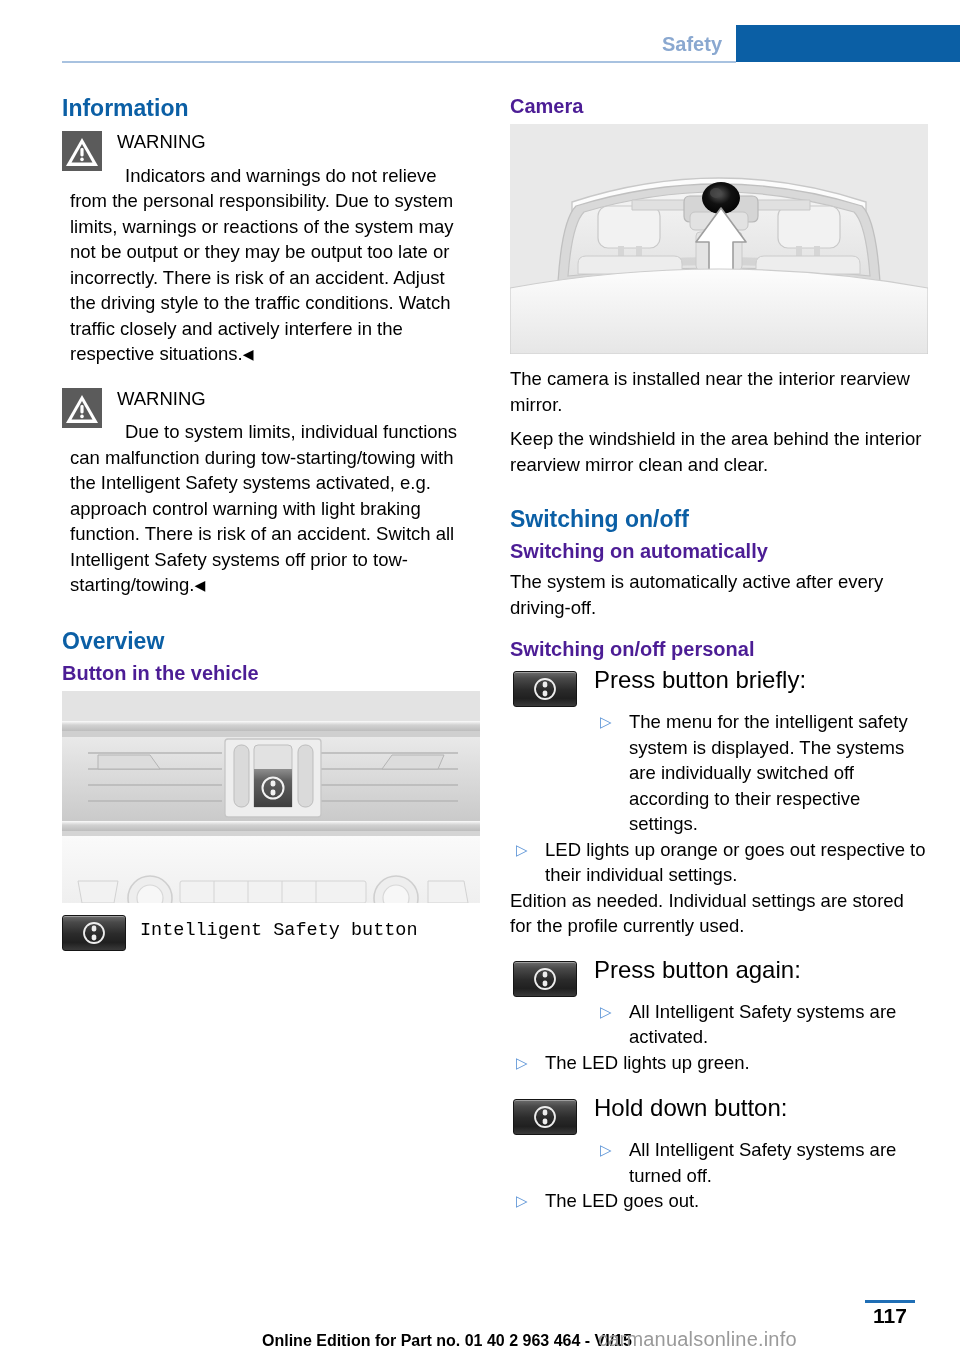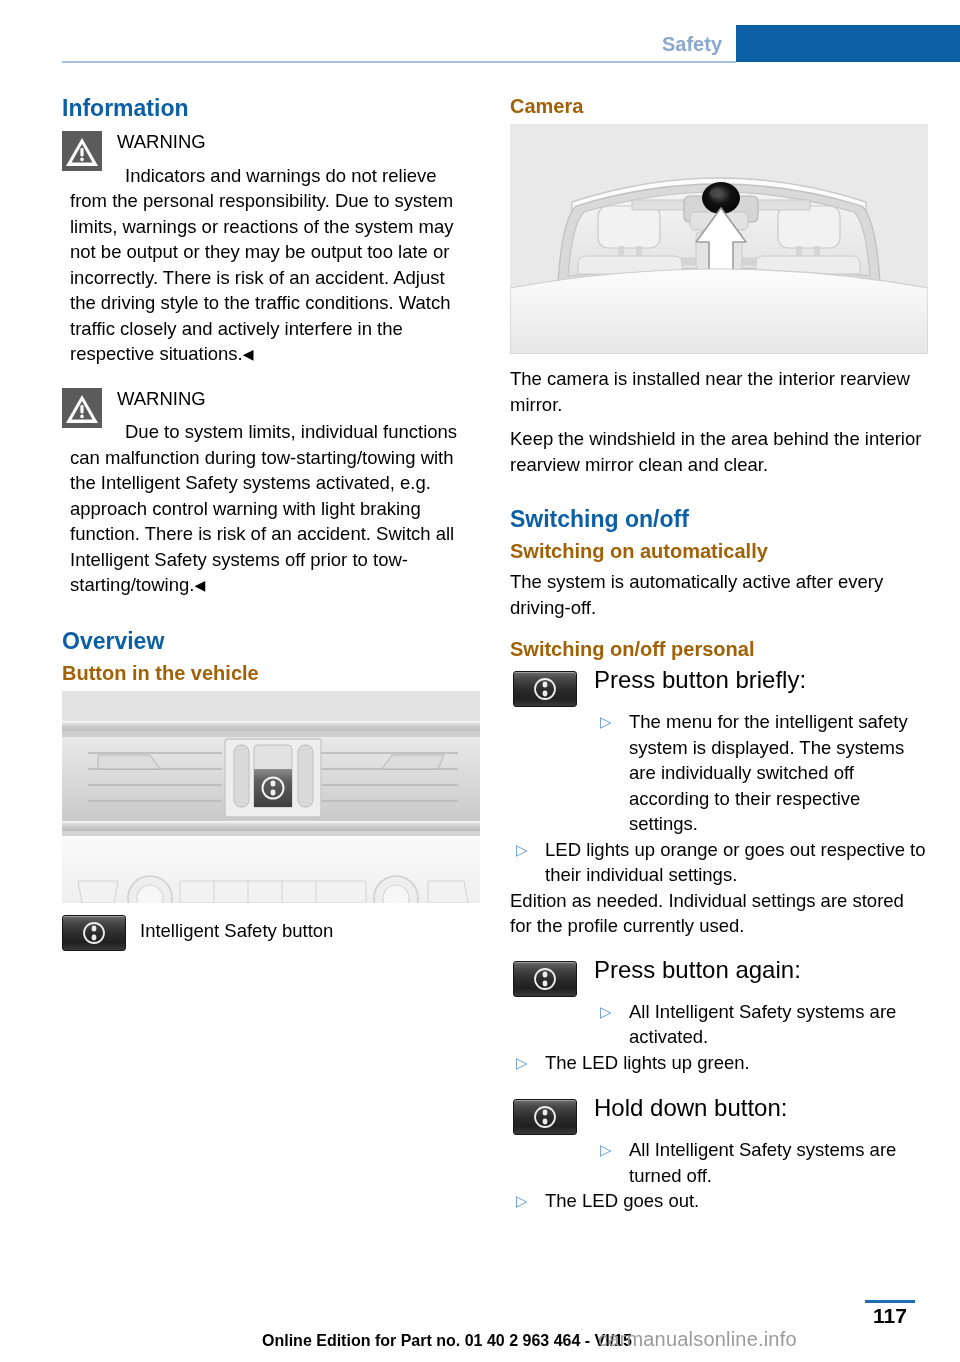--- a/index.html
+++ b/index.html
@@ -71,21 +71,21 @@
   h1.sec {
     font-size: 23px;
     font-weight: bold;
     color: #0b5fa5;
     margin: 0 0 8px 0;
     line-height: 1.15;
   }
   h2.sub {
     font-size: 20px;
     font-weight: bold;
-    color: #a16207;
+    color: #4c1d95;
     margin: 0 0 6px 0;
     line-height: 1.15;
   }
 
   
   p.body {
     font-size: 18.5px;
     line-height: 25.5px;
     margin: 0 0 9px 0;
     color: #000;
@@ -153,20 +153,21 @@
     top: 50%;
     transform: translate(-50%, -50%);
   }
 
   
   .cap-row {
     display: flex;
     align-items: flex-start;
     gap: 14px;
     margin: 0 0 9px 0;
+    font-family: Liberation Mono, monospace;
   }
   .cap-row .cap-label {
     font-size: 18.5px;
     line-height: 25.5px;
     padding-top: 3px;
   }
 
   
   .step {
     position: relative;

